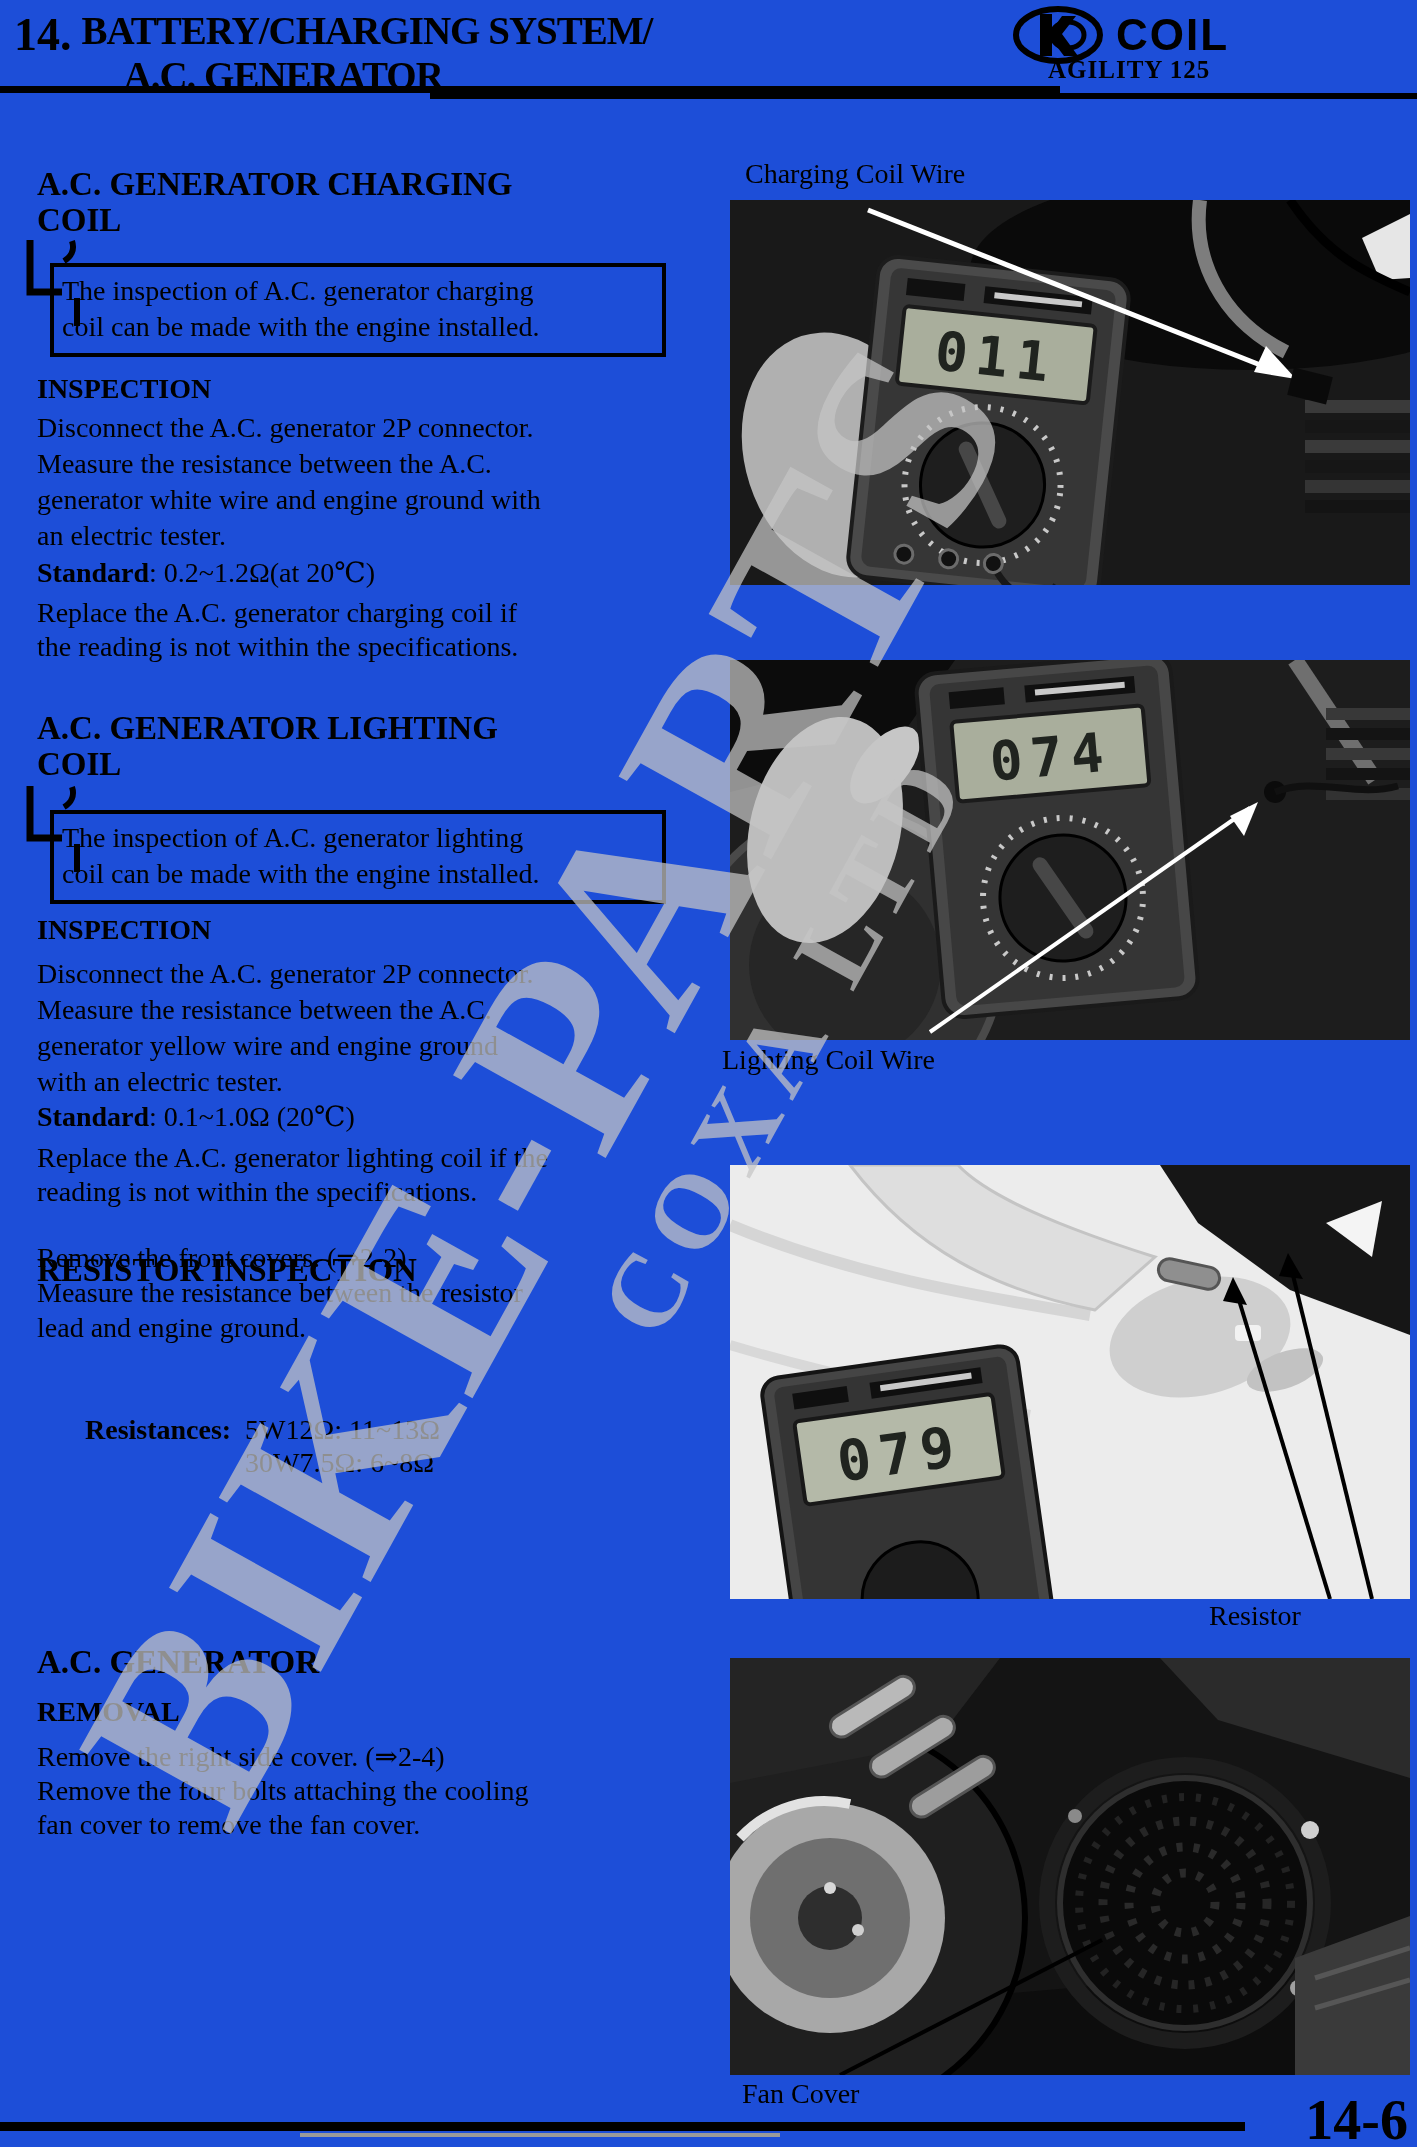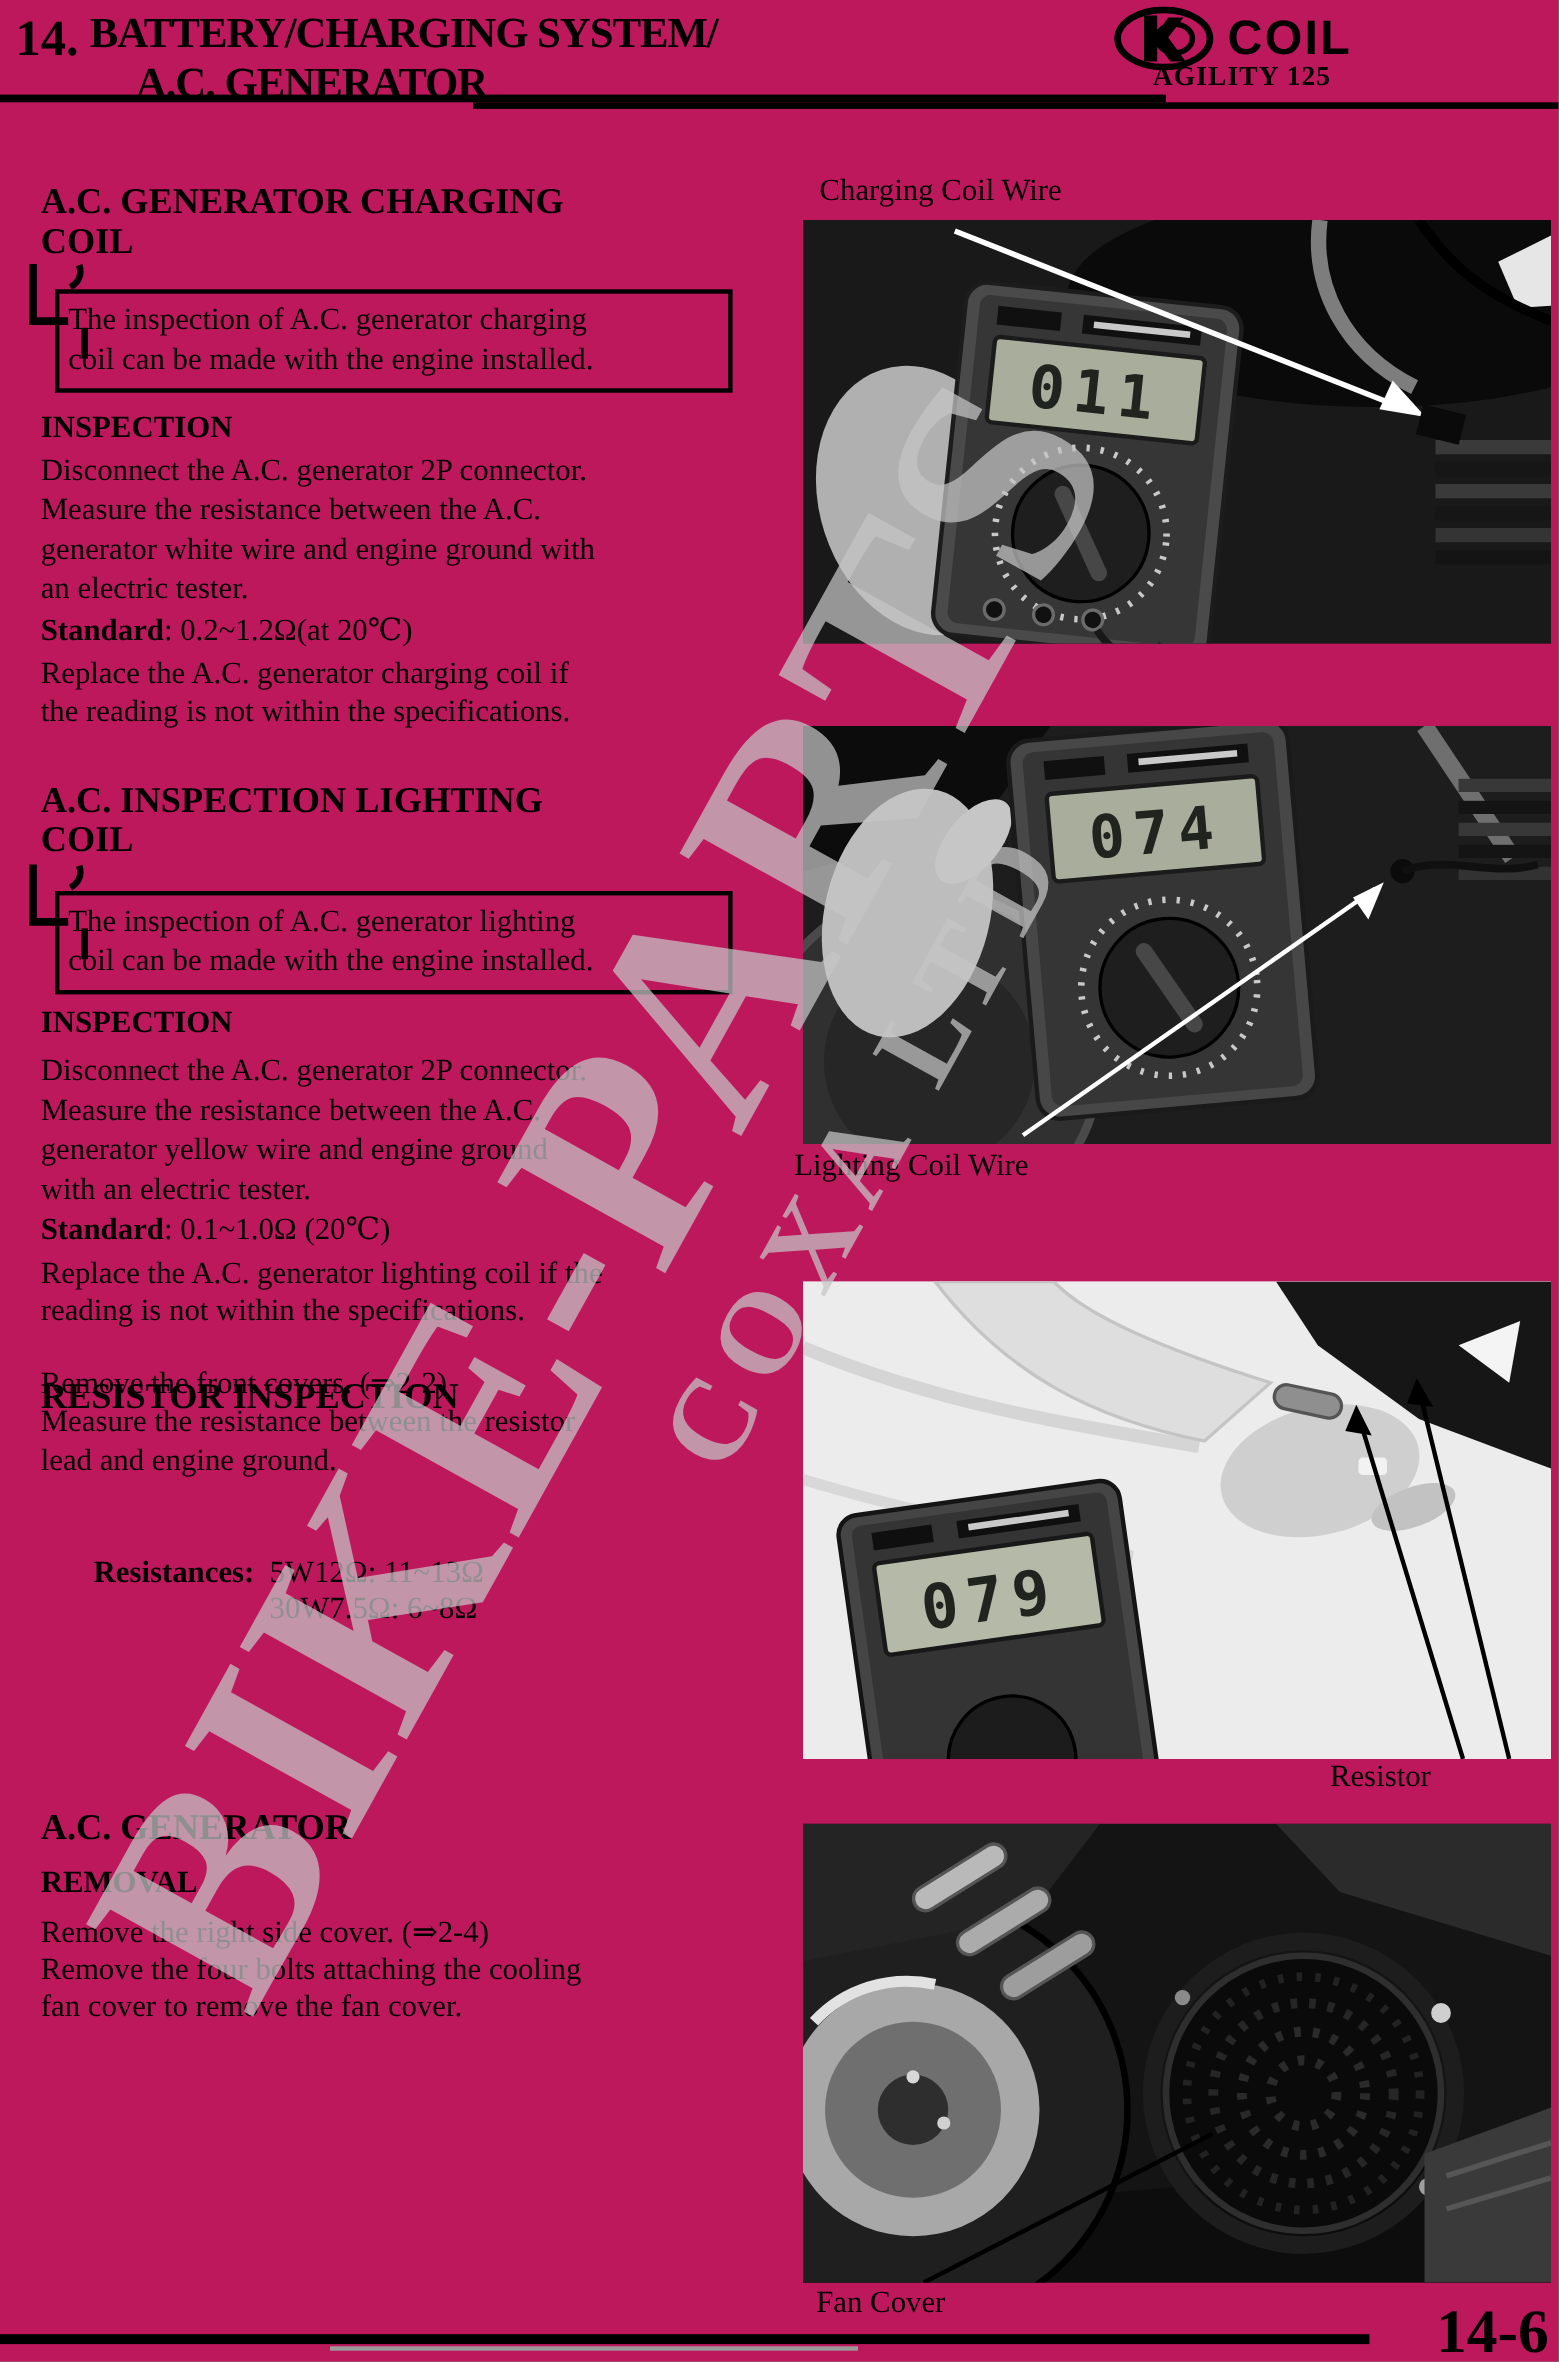--- a/index.html
+++ b/index.html
@@ -1,18 +1,18 @@
 <!DOCTYPE html>
 <html><head>
 <meta charset="utf-8">
 <style>
   html,body { margin:0; padding:0; background:#888; }
   #page {
     position:relative; width:1417px; height:2147px; margin:0 auto;
-    background:#be185d; overflow:hidden;
+    background:#1d4ed8; overflow:hidden;
     font-family:"Liberation Serif","DejaVu Serif",serif; color:#000;
   }
   .abs { position:absolute; }
   
   .chapnum { font-size:46px; font-weight:bold; }
   .title { font-size:39px; font-weight:bold; letter-spacing:-1px; }
   .model { font-size:25px; font-weight:bold; letter-spacing:1px; }
   .hr { background:#000; position:absolute; }
   
   .h1 { font-size:33px; font-weight:bold; line-height:36px; white-space:pre-line; }
@@ -88,21 +88,21 @@
   <div class="abs body" style="left:37px; top:410px;">Disconnect the A.C. generator 2P connector.
 Measure the resistance between the A.C.
 generator white wire and engine ground with
 an electric tester.</div>
   <div class="abs stdline" style="left:37px; top:556px;">
     <b>Standard</b><span>: 0.2~1.2Ω(at 20℃)</span>
   </div>
   <div class="abs body" style="left:37px; top:596px; line-height:34px;">Replace the A.C. generator charging coil if
 the reading is not within the specifications.</div>
 
-  <div class="abs h1" style="left:37px; top:710px;">A.C. INSPECTION LIGHTING
+  <div class="abs h1" style="left:37px; top:710px;">A.C. GENERATOR LIGHTING
 COIL</div>
 
   <svg class="abs" style="left:14px; top:784px;" width="72" height="90" viewBox="0 0 72 90">
     <path d="M16 2 V54 H48" stroke="#000" stroke-width="7" fill="none"></path>
     <path d="M58 3 C61 12 57 19 50 23" stroke="#000" stroke-width="6" fill="none"></path>
     <rect x="60" y="60" width="6" height="28" fill="#000"></rect>
   </svg>
   <div class="notebox" style="top:810px;">The inspection of A.C. generator lighting
 coil can be made with the engine installed.</div>
 

